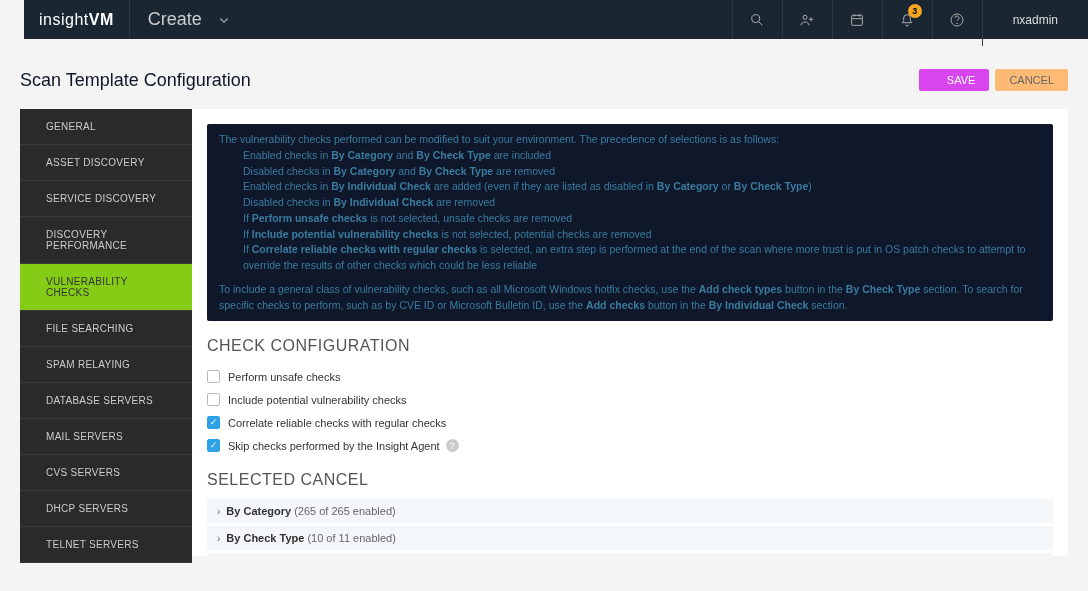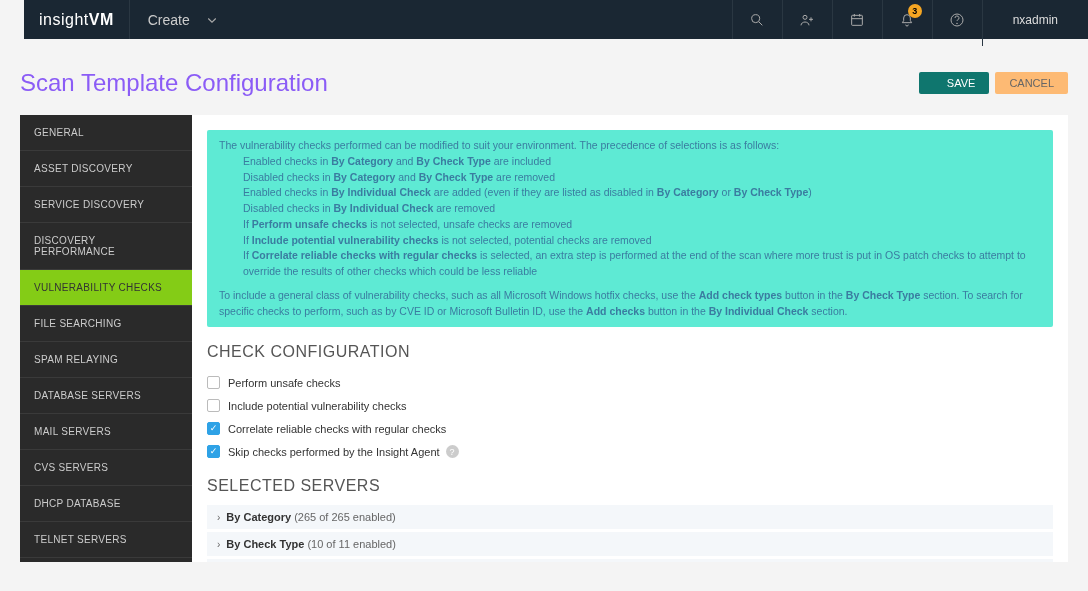--- a/index.html
+++ b/index.html
@@ -2,43 +2,43 @@
 <html><head>
   <meta charset="utf-8">
   <style>
     * { margin: 0; padding: 0; box-sizing: border-box; }
     body { font-family: -apple-system, BlinkMacSystemFont, "Segoe UI", Helvetica, Arial, sans-serif; background: #f4f4f4; font-size: 12px; color: #333; width: 1088px; height: 591px; overflow: hidden; }
     
     .topbar { background: #1a2733; height: 39px; display: flex; align-items: center; color: #fff; margin-left: 24px; }
     .logo-area { display: flex; align-items: center; padding: 0 15px; height: 100%; border-right: 1px solid #2a3742; }
     .logo { font-size: 16px; font-weight: 300; letter-spacing: 0.5px; }
     .logo b { font-weight: 600; }
-    .create-btn { padding: 0 18px; display: flex; align-items: center; gap: 16px; font-size: 14px; color: #ccc; cursor: pointer; }
+    .create-btn { padding: 0 18px; display: flex; align-items: center; gap: 16px; font-size: 18px; color: #ccc; cursor: pointer; }
     .spacer { flex: 1; }
     .topbar-right { display: flex; align-items: center; height: 100%; }
     .top-icon { width: 50px; height: 39px; display: flex; align-items: center; justify-content: center; border-left: 1px solid #2a3742; cursor: pointer; position: relative; }
     .top-icon svg { width: 16px; height: 16px; stroke: #aaa; fill: none; stroke-width: 1.5; }
     .badge { position: absolute; top: 4px; right: 10px; background: #f5a623; color: #000; border-radius: 8px; font-size: 9px; min-width: 14px; height: 14px; display: flex; align-items: center; justify-content: center; font-weight: 600; }
     .username { padding: 0 30px; font-size: 12px; color: #ddd; border-left: 1px solid #2a3742; height: 52px; display: flex; align-items: center; }
     
     .page-header { padding: 30px 20px 18px 20px; display: flex; align-items: center; justify-content: space-between; }
-    .page-title { font-size: 24px; font-weight: 300; color: #8b5cf6; }
+    .page-title { font-size: 18px; font-weight: 300; color: #0f172a; }
     .header-actions { display: flex; gap: 6px; }
     .btn { padding: 5px 14px; font-size: 11px; border: none; border-radius: 2px; cursor: pointer; }
-    .btn-primary { background: #0f766e; color: #fff; padding-left: 28px; }
+    .btn-primary { background: #d946ef; color: #fff; padding-left: 28px; }
     .btn-secondary { background: #fdba74; color: #666; }
     
     .content-wrap { display: flex; margin: 0 20px 20px 20px; }
     .sidenav { width: 172px; background: #2a2a2a; flex-shrink: 0; }
-    .sidenav-item { padding: 12px 14px; color: #ccc; font-size: 10px; border-bottom: 1px solid #3a3a3a; cursor: pointer; letter-spacing: 0.3px; }
+    .sidenav-item { padding: 12px 26px; color: #ccc; font-size: 10px; border-bottom: 1px solid #3a3a3a; cursor: pointer; letter-spacing: 0.3px; }
     .sidenav-item.active { background: #84cc16; color: #333; }
     
     .main-panel { flex: 1; background: #fff; padding: 15px; overflow-y: auto; height: 447px; }
     
-    .info-box { background: #5eead4; border-radius: 2px; padding: 8px 12px; font-size: 10.5px; line-height: 1.5; color: #3a7ca0; margin-bottom: 16px; }
+    .info-box { background: #0f172a; border-radius: 2px; padding: 8px 12px; font-size: 10.5px; line-height: 1.5; color: #3a7ca0; margin-bottom: 16px; }
     .info-box p { margin-bottom: 0; }
     .info-box .indent { padding-left: 24px; }
     .info-box b { font-weight: 600; }
     
     .section-title { font-size: 16px; letter-spacing: 0.5px; color: #555; margin: 14px 0 10px 0; font-weight: 400; }
     
     .check-row { display: flex; align-items: center; padding: 5px 0; font-size: 11px; }
     .checkbox { width: 13px; height: 13px; border: 1px solid #bbb; border-radius: 2px; margin-right: 8px; display: flex; align-items: center; justify-content: center; flex-shrink: 0; }
     .checkbox.checked { background: #2ea2e6; border-color: #2ea2e6; }
     .checkbox.checked::after { content: "✓"; color: #fff; font-size: 9px; line-height: 1; }
@@ -117,21 +117,21 @@
     <div class="sidenav-item">GENERAL</div>
     <div class="sidenav-item">ASSET DISCOVERY</div>
     <div class="sidenav-item">SERVICE DISCOVERY</div>
     <div class="sidenav-item">DISCOVERY PERFORMANCE</div>
     <div class="sidenav-item active">VULNERABILITY CHECKS</div>
     <div class="sidenav-item">FILE SEARCHING</div>
     <div class="sidenav-item">SPAM RELAYING</div>
     <div class="sidenav-item">DATABASE SERVERS</div>
     <div class="sidenav-item">MAIL SERVERS</div>
     <div class="sidenav-item">CVS SERVERS</div>
-    <div class="sidenav-item">DHCP DATABASE</div>
+    <div class="sidenav-item">DHCP SERVERS</div>
     <div class="sidenav-item">TELNET SERVERS</div>
   </div>
 
   <div class="main-panel">
     <div class="info-box">
       <p>The vulnerability checks performed can be modified to suit your environment. The precedence of selections is as follows:</p>
       <p class="indent"><span>Enabled checks in </span><b>By Category</b><span> and </span><b>By Check Type</b><span> are included</span></p>
       <p class="indent"><span>Disabled checks in </span><b>By Category</b><span> and </span><b>By Check Type</b><span> are removed</span></p>
       <p class="indent"><span>Enabled checks in </span><b>By Individual Check</b><span> are added (even if they are listed as disabled in </span><b>By Category</b><span> or </span><b>By Check Type</b><span>)</span></p>
       <p class="indent"><span>Disabled checks in </span><b>By Individual Check</b><span> are removed</span></p>
@@ -153,21 +153,21 @@
     <div class="check-row">
         <div class="checkbox checked"></div>
         <span>Correlate reliable checks with regular checks</span>
       </div>
     <div class="check-row">
         <div class="checkbox checked"></div>
         <span>Skip checks performed by the Insight Agent</span>
         <span class="help-icon">?</span>
       </div>
 
-    <div class="section-title">SELECTED SERVERS</div>
+    <div class="section-title">SELECTED CANCEL</div>
     <div class="expand-row">
         <span class="chevron">›</span>
         <b>By Category</b>
         <span class="count">(265 of 265 enabled)</span>
       </div>
     <div class="expand-row">
         <span class="chevron">›</span>
         <b>By Check Type</b>
         <span class="count">(10 of 11 enabled)</span>
       </div>

